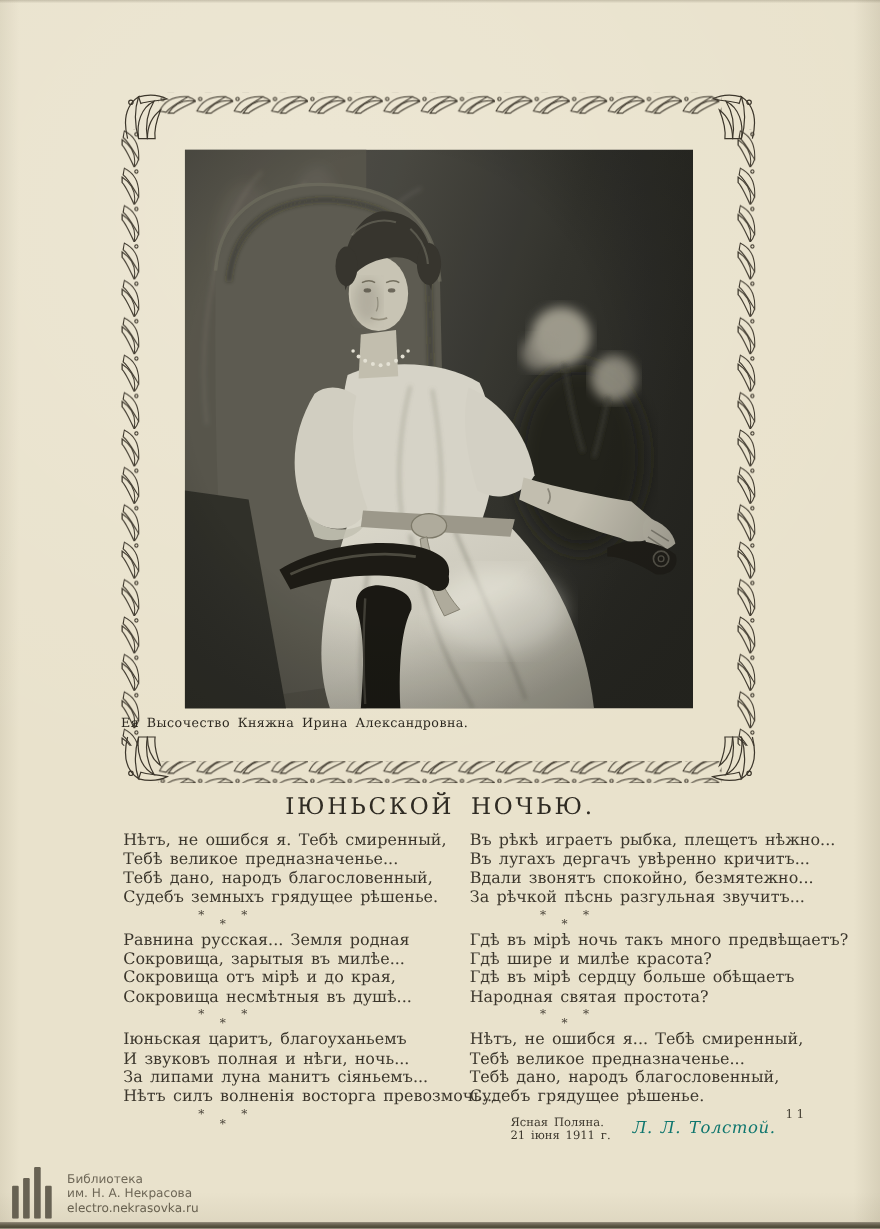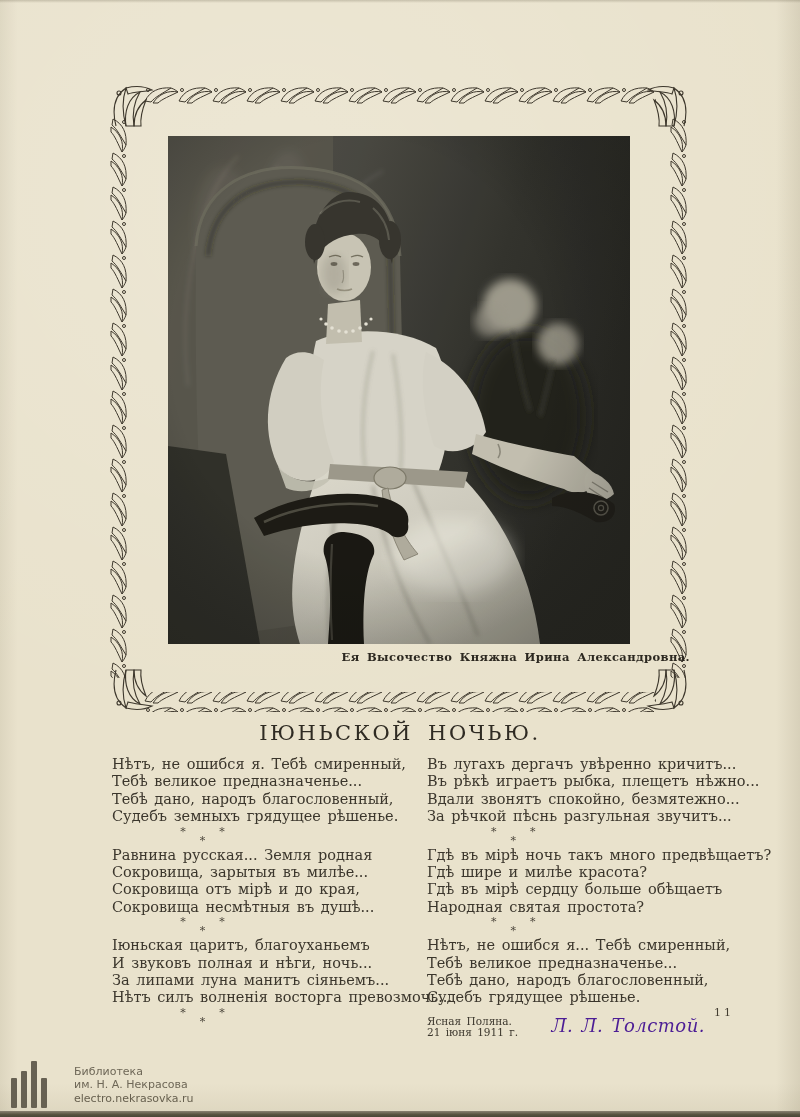--- a/index.html
+++ b/index.html
@@ -18,49 +18,49 @@
 
   
   #frame { left:110px; top:84px; width:580px; height:628px; }
 
   
   #portrait { left:168px; top:136px; width:462px; height:508px; }
 
   
   #caption {
     left:110px; top:650px; width:580px;
-    text-align:right; font-weight:bold; font-size:11.5px;
+    text-align:left; font-weight:normal; font-size:11.5px;
     letter-spacing:0.4px; word-spacing:3px; color:#2c2820;
   }
 
   
   #poem-title {
     left:0; top:721px; width:800px; text-align:center;
     font-size:21px; letter-spacing:2.5px; word-spacing:6px; color:#2f2b23;
   }
 
   
   .poem-col { top:756px; font-size:14.5px; line-height:17.4px; word-spacing:2px; color:#3b362c; }
   #col-left  { left:112px; width:292px; }
   #col-right { left:427px; width:278px; }
   .line { white-space:nowrap; }
   .sep { text-align:center; width:62%; color:#4a443a; margin:1px 0 2px 0; }
   .sep-top { font-size:11px; line-height:9px; letter-spacing:14px; text-indent:14px; }
   .sep-bot { font-size:11px; line-height:9px; }
 
   
-  .signature { display:flex; justify-content:space-between; align-items:flex-start; margin-top:9px; }
+  .signature { display:flex; justify-content:space-between; align-items:flex-start; margin-top:9px;margin-left:37px; }
   .place-date { font-size:10.5px; line-height:11.5px; color:#3b362c; }
-  .author { font-style:italic; font-size:18px; letter-spacing:0.5px; padding-top:1px; color:#4c1d95; }
+  .author { font-style:italic; font-size:15px; letter-spacing:0.5px; padding-top:1px; color:#0f766e; }
 
   
   #page-number { left:714px; top:1006px; font-size:11px; letter-spacing:3px; color:#453f33; }
 
   
-  #watermark { left:10px; top:1058px; display:flex; align-items:flex-end; gap:24px; }
+  #watermark { left:10px; top:1058px; display:flex; align-items:flex-end; gap:11px; }
   #wm-text { font-family:"DejaVu Sans", sans-serif; font-size:11px; line-height:13.5px; color:#6e6757; padding-bottom:3px; }
   #wm-text .wm-site { color:#67604f; }
 
   
   #edge-bottom { left:0; top:1111px; width:800px; height:6px;
     background:linear-gradient(180deg,#8a8272 0%, #57523f 60%, #4a4637 100%); }
   #edge-top { left:0; top:0; width:800px; height:3px;
     background:linear-gradient(180deg, rgba(90,82,60,0.25), rgba(0,0,0,0)); }
 </style>
 </head>
@@ -268,22 +268,22 @@
     <div class="line">Нѣтъ силъ волненія восторга превозмочь...</div>
   </div>
   <div class="sep">
     <div class="sep-top">*  *</div>
     <div class="sep-bot">*</div>
   </div>
 </div>
 
 <div class="abs poem-col" id="col-right">
   <div class="stanza">
+    <div class="line">Въ рѣкѣ играетъ рыбка, плещетъ нѣжно...</div>
     <div class="line">Въ лугахъ дергачъ увѣренно кричитъ...</div>
-    <div class="line">Въ рѣкѣ играетъ рыбка, плещетъ нѣжно...</div>
     <div class="line">Вдали звонятъ спокойно, безмятежно...</div>
     <div class="line">За рѣчкой пѣснь разгульная звучитъ...</div>
   </div>
   <div class="sep">
     <div class="sep-top">*  *</div>
     <div class="sep-bot">*</div>
   </div>
   <div class="stanza">
     <div class="line">Гдѣ въ мірѣ ночь такъ много предвѣщаетъ?</div>
     <div class="line">Гдѣ шире и милѣе красота?</div>

